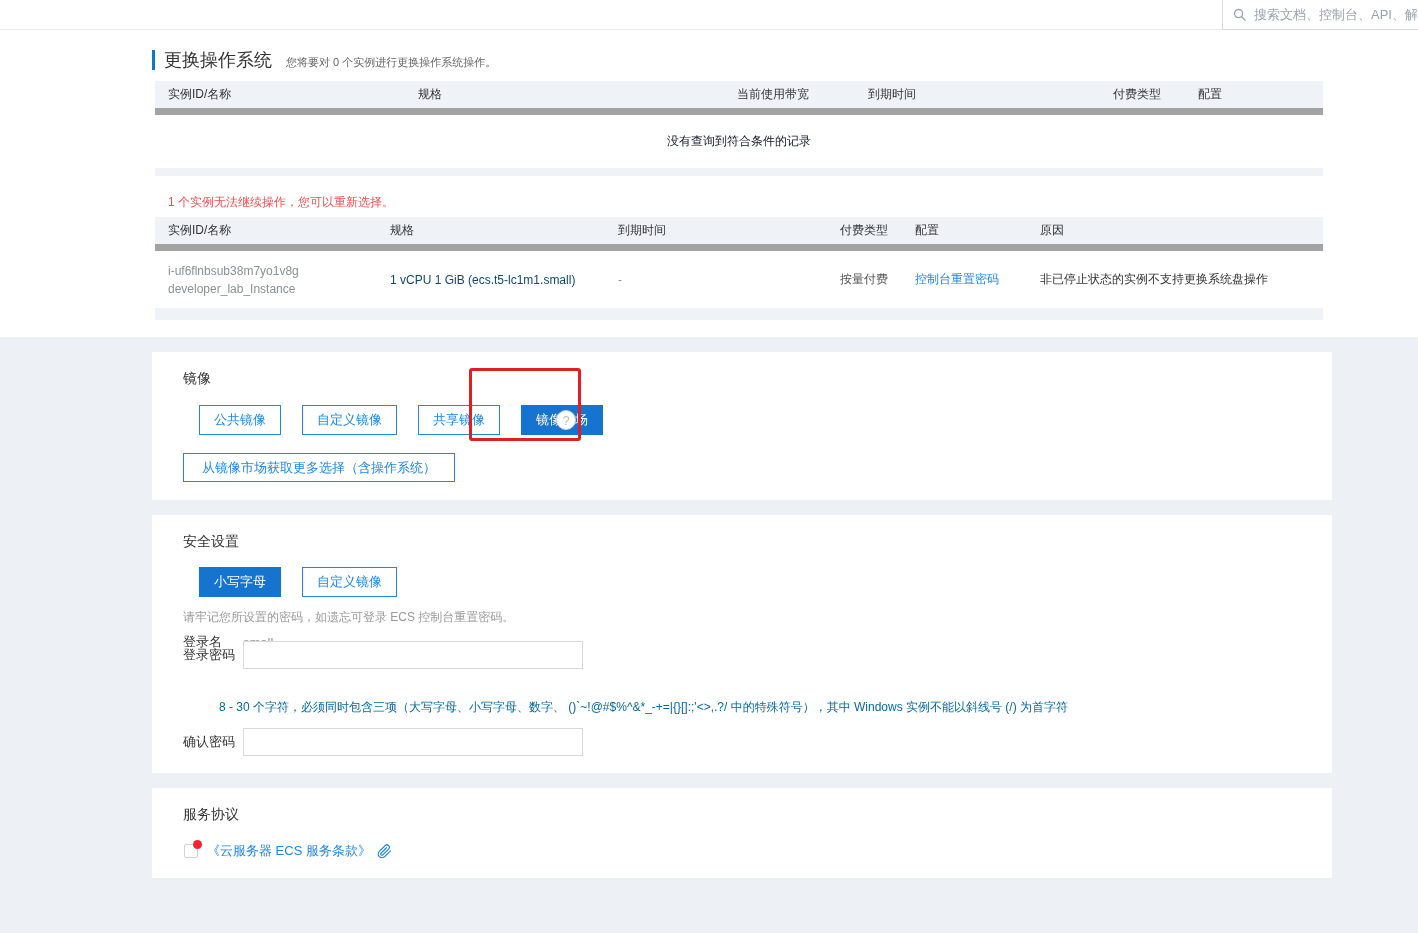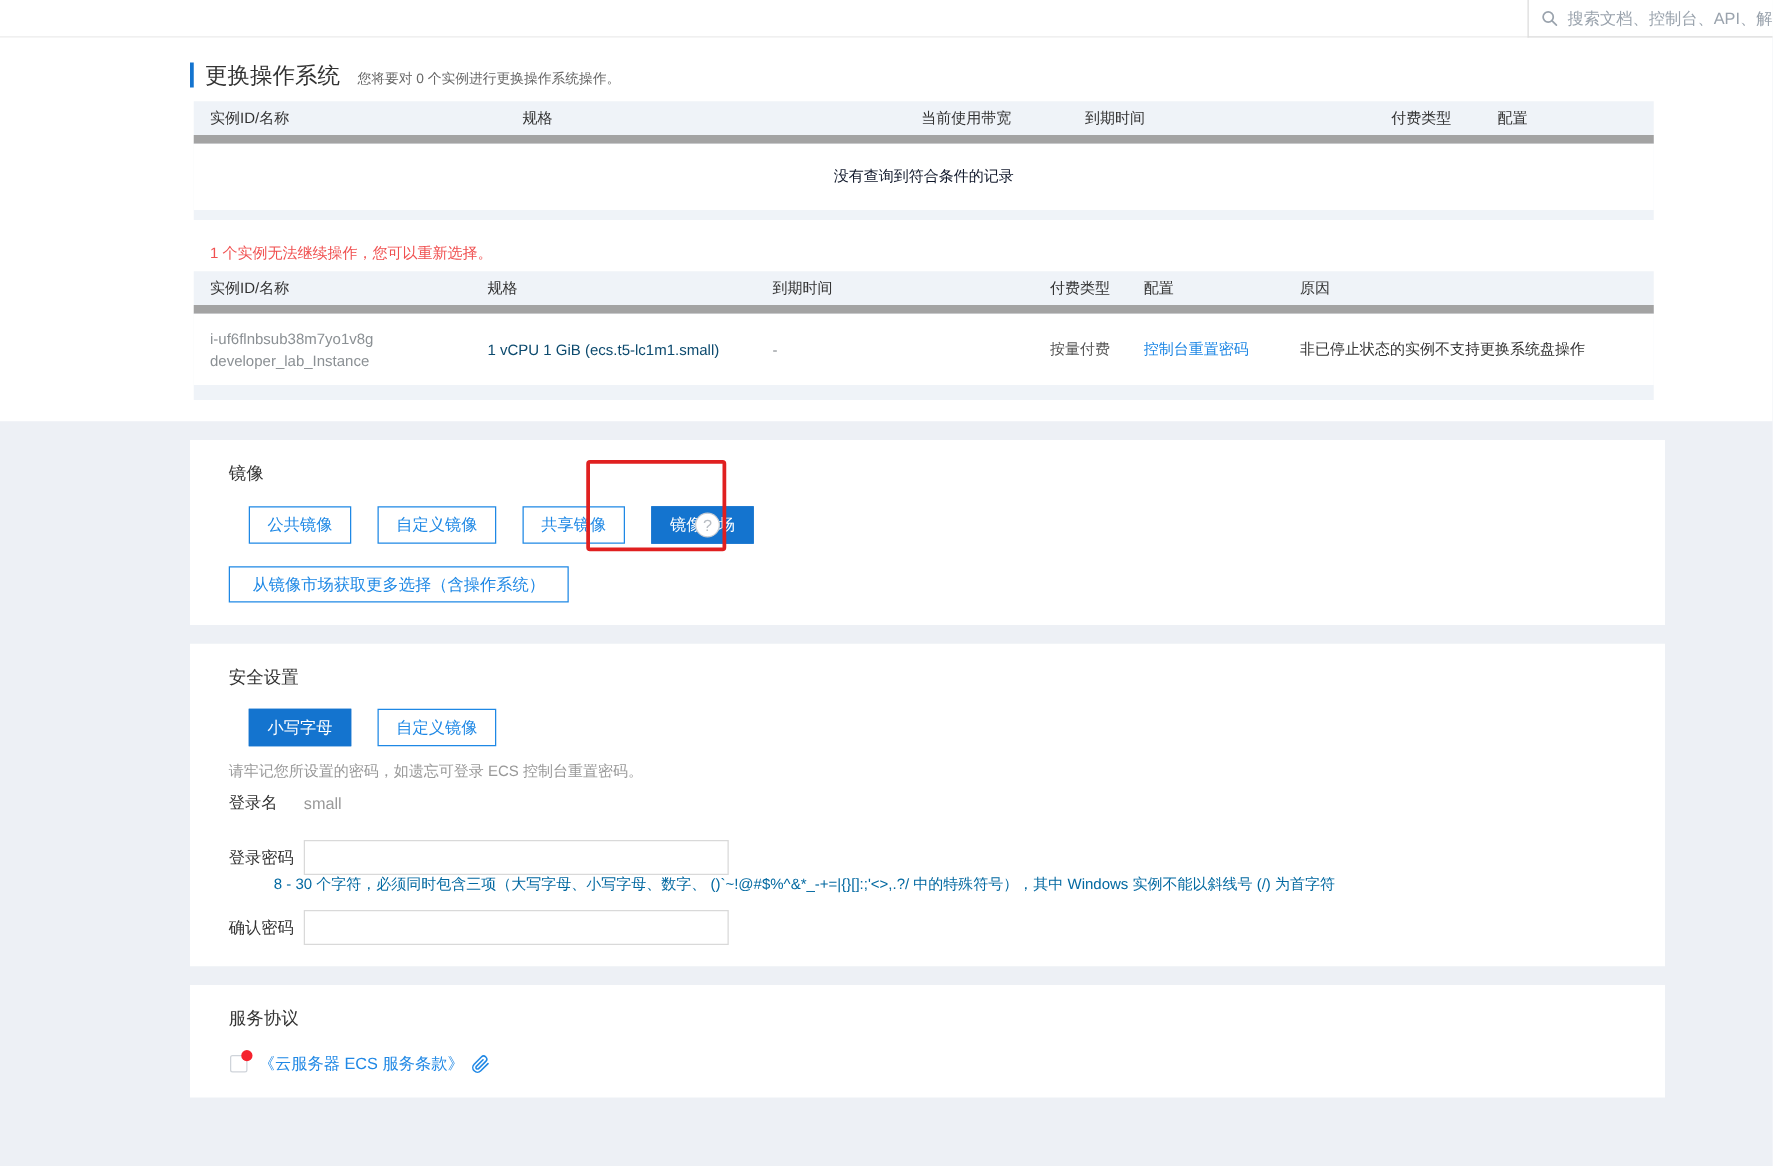--- a/index.html
+++ b/index.html
@@ -101,21 +101,21 @@
   }
   .marketplace-btn {
     position: absolute; left: 31px; top: 101px; height: 29px; padding: 0 18px;
     background: #fff; border: 1px solid #1e88e5; color: #1e88e5;
     font-size: 13px; display: inline-flex; align-items: center; cursor: pointer;
   }
 
   .sec-note { position: absolute; left: 31px; top: 94px; font-size: 12px; color: #999; }
   .form-row { position: absolute; left: 31px; display: flex; align-items: center; }
   .row-loginname { top: 118px; height: 18px; }
-  .row-password { top: 157px; height: 28px; }
+  .row-password { top: 126px; height: 28px; }
   .row-confirm  { top: 213px; height: 28px; }
   .form-label { font-size: 13px; color: #333; width: 60px; }
   .login-value { font-size: 13px; color: #999; margin-left: 0px; }
   .pw-input {
     width: 340px; height: 28px; border: 1px solid #d9d9d9; background: #fff;
     font-size: 13px; padding: 0 8px; outline: none; margin-left: 0;
   }
   .pw-hint { position: absolute; left: 31px; top: 184px; font-size: 12px; color: #0369a1; white-space: nowrap; margin-left: 36px; }
 
   .agree-row { position: absolute; left: 32px; top: 54px; display: flex; align-items: center; }

